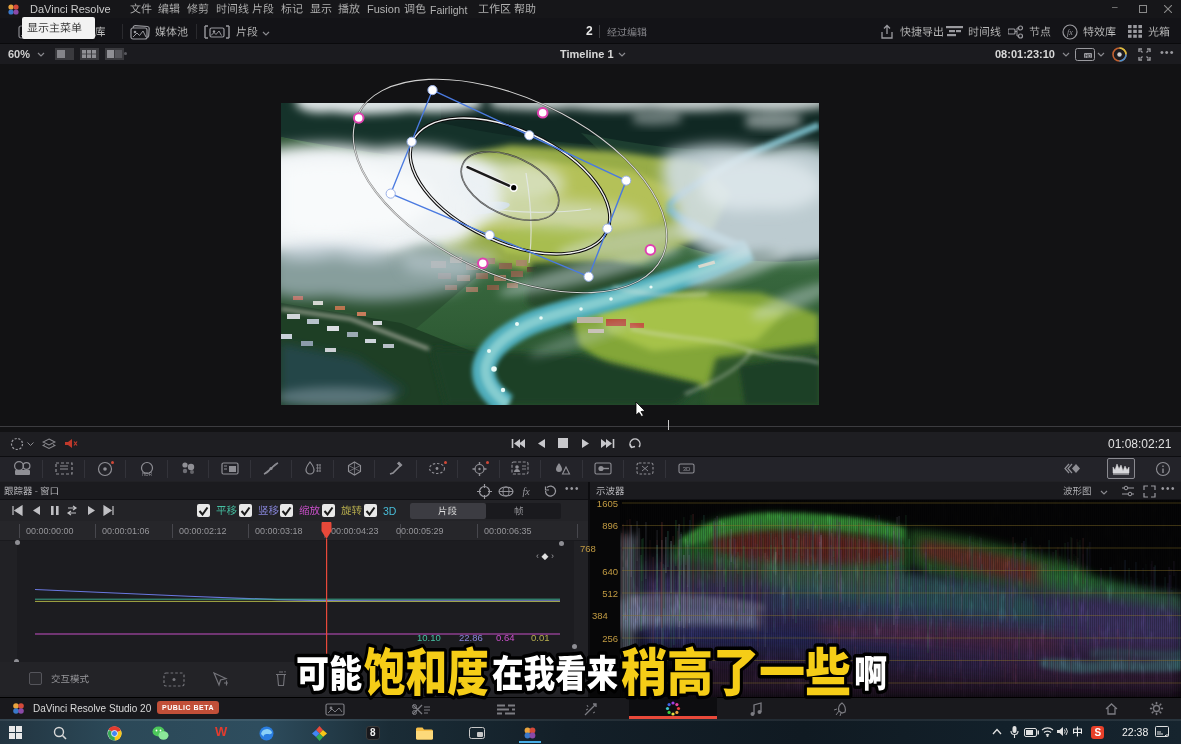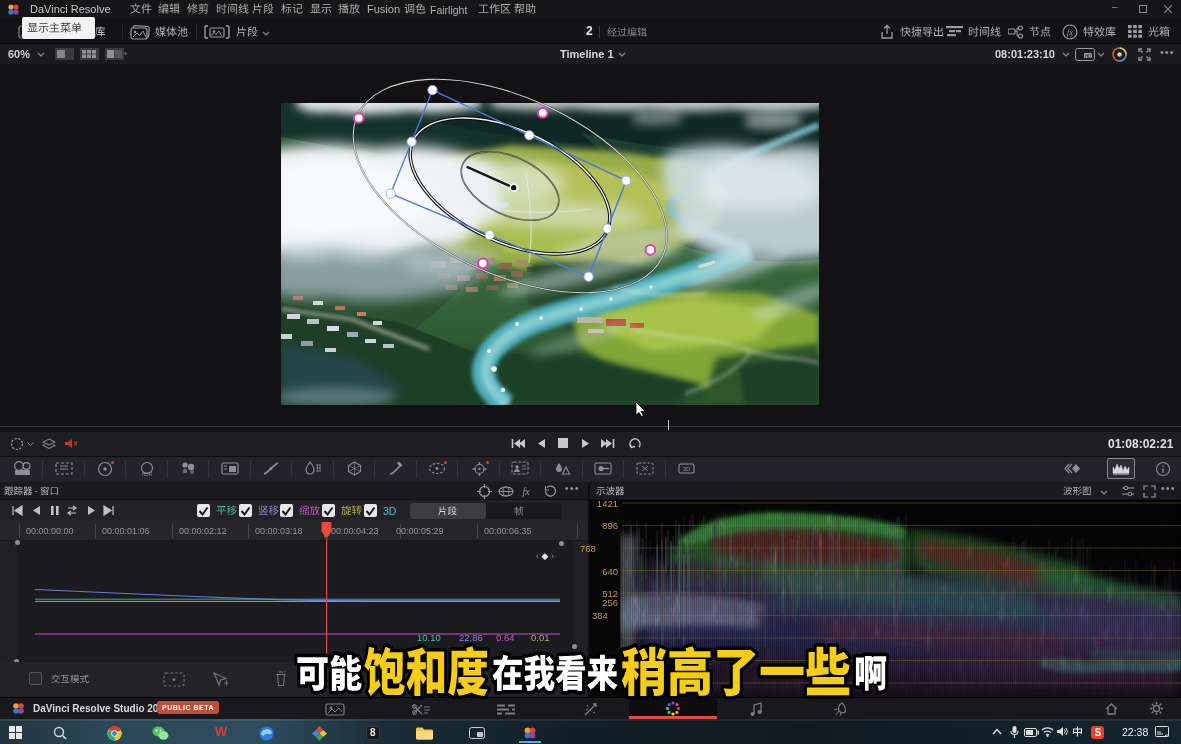--- a/index.html
+++ b/index.html
@@ -415,21 +415,21 @@
     <path d="M1 1l7 4.5L1 10z" fill="#c8c8cc"></path>
   </svg>
 <svg class="abs" style="left:601px;top:438px" width="14" height="11">
     <path d="M0 1l6 4.5L0 10zM5 1l6 4.5L5 10z" fill="#c8c8cc"></path>
     <path d="M12.5 1v9" stroke="#c8c8cc" stroke-width="1.6"></path>
   </svg>
 <svg class="abs" style="left:628px;top:437px" width="14" height="13">
     <path d="M3 10a5 5 0 1 1 8 0" stroke="#c8c8cc" fill="none" stroke-width="1.4"></path>
     <path d="M2 7l1.5 3.5L7 9.5" fill="none" stroke="#c8c8cc" stroke-width="1.4"></path>
   </svg>
-<div class="t" style="left:1108px;top:437px;font-size:12px;color:#e0e0e0;font-weight:bold">01:08:02:21</div>
+<div class="t" style="left:1108px;top:437px;font-size:12px;color:#e0e0e0;font-weight:normal">01:08:02:21</div>
 <div class="abs" style="left:0;top:456px;width:1181px;height:25px;background:#232329;border-top:1px solid #0d0d10"></div>
 <div class="abs" style="left:42px;top:460px;width:1px;height:18px;background:#33333a"></div>
 <div class="abs" style="left:84px;top:460px;width:1px;height:18px;background:#33333a"></div>
 <div class="abs" style="left:125px;top:460px;width:1px;height:18px;background:#33333a"></div>
 <div class="abs" style="left:167px;top:460px;width:1px;height:18px;background:#33333a"></div>
 <div class="abs" style="left:208px;top:460px;width:1px;height:18px;background:#33333a"></div>
 <div class="abs" style="left:250px;top:460px;width:1px;height:18px;background:#33333a"></div>
 <div class="abs" style="left:291px;top:460px;width:1px;height:18px;background:#33333a"></div>
 <div class="abs" style="left:333px;top:460px;width:1px;height:18px;background:#33333a"></div>
 <div class="abs" style="left:374px;top:460px;width:1px;height:18px;background:#33333a"></div>
@@ -674,27 +674,27 @@
 <svg class="abs" style="left:1121px;top:485px" width="14" height="12">
     <path d="M1 3h12M1 9h12" stroke="#9a9aa0" stroke-width="1.2"></path>
     <circle cx="5" cy="3" r="1.8" fill="#1b1b1f" stroke="#9a9aa0"></circle>
     <circle cx="9" cy="9" r="1.8" fill="#1b1b1f" stroke="#9a9aa0"></circle>
   </svg>
 <svg class="abs" style="left:1143px;top:485px" width="13" height="13">
     <path d="M8 1h4v4M5 12H1V8M12 8v4H8M1 5V1h4" fill="none" stroke="#9a9aa0" stroke-width="1.2"></path>
   </svg>
 <div class="t" style="left:1161px;top:483px;font-size:10px;color:#9a9aa0;letter-spacing:1.5px">•••</div>
 <div class="abs" style="left:590px;top:500px;width:591px;height:197px;background:#070708"></div>
-<div class="t" style="left:592px;top:498px;width:26px;text-align:right;font-size:9.5px;color:#c09a42">1421</div>
+<div class="t" style="left:592px;top:498px;width:26px;text-align:right;font-size:9.5px;color:#c09a42">1605</div>
 <div class="t" style="left:592px;top:520px;width:26px;text-align:right;font-size:9.5px;color:#c09a42">896</div>
 <div class="t" style="left:580px;top:543px;width:26px;text-align:left;font-size:9.5px;color:#c09a42">768</div>
 <div class="t" style="left:592px;top:566px;width:26px;text-align:right;font-size:9.5px;color:#c09a42">640</div>
 <div class="t" style="left:592px;top:588px;width:26px;text-align:right;font-size:9.5px;color:#c09a42">512</div>
 <div class="t" style="left:592px;top:610px;width:26px;text-align:left;font-size:9.5px;color:#c09a42">384</div>
-<div class="t" style="left:592px;top:597px;width:26px;text-align:right;font-size:9.5px;color:#c09a42">256</div>
+<div class="t" style="left:592px;top:633px;width:26px;text-align:right;font-size:9.5px;color:#c09a42">256</div>
 <svg class="abs" style="left:620px;top:500px" width="561" height="197" viewBox="0 0 561 197">
     <defs>
 <filter id="wb2" x="-30%" y="-30%" width="160%" height="160%">
         <feGaussianBlur stdDeviation="2"></feGaussianBlur>
       </filter>
 <filter id="wb4" x="-30%" y="-30%" width="160%" height="160%">
         <feGaussianBlur stdDeviation="4"></feGaussianBlur>
       </filter>
 <filter id="wb7" x="-40%" y="-40%" width="180%" height="180%">
         <feGaussianBlur stdDeviation="7"></feGaussianBlur>
@@ -1281,21 +1281,21 @@
 <svg style="position:absolute;left:853px;top:655px;overflow:visible;z-index:50" width="39" height="45">
     <path transform="translate(1,32.3) scale(0.87,1)" d="M16.8 -7.7V-26.5H17.9C17.7 -23.9 17.4 -21.1 17.0 -18.1C18.2 -14.5 18.6 -12.6 18.6 -10.7C18.6 -9.4 18.5 -8.3 18.2 -7.9C18.1 -7.8 17.8 -7.7 17.5 -7.7ZM22.6 -23.6V-12.4C22.4 -14.1 21.8 -16.1 20.8 -18.7C21.4 -22.1 22.0 -25.5 22.4 -28.3V-25.7H31.5V-2.5C31.5 -2.0 31.4 -1.8 30.9 -1.8C30.2 -1.8 28.6 -1.7 26.8 -1.9C27.6 -0.5 28.3 1.9 28.5 3.3C30.9 3.3 32.8 3.1 34.1 2.3C35.5 1.4 35.8 -0.2 35.8 -2.4V-25.7H37.0V-31.0H22.4V-29.9L19.4 -31.3L18.8 -31.2H12.6V3.5H16.8V-7.3C17.3 -6.2 17.6 -4.7 17.6 -3.6C18.2 -3.6 18.9 -3.6 19.4 -3.8C20.1 -3.9 20.7 -4.1 21.2 -4.6C22.0 -5.3 22.4 -6.5 22.6 -8.1V-3.5H26.0V-5.7H30.6V-23.6ZM2.2 -29.8V-1.9H6.3V-5.3H11.6V-29.8ZM6.3 -24.4H7.4V-10.6H6.3ZM26.0 -10.6V-18.7H27.0V-10.6Z" fill="#ffffff" stroke="#000" stroke-width="7" paint-order="stroke" stroke-linejoin="round"></path>
   </svg>
 <div class="abs" style="left:0;top:697px;width:1181px;height:22px;background:#19191d;border-top:1px solid #000"></div>
 <svg class="abs" style="left:12px;top:702px" width="13" height="13">
 <circle cx="4" cy="4" r="2.8" fill="#e8a33d"></circle>
     <circle cx="9" cy="4" r="2.8" fill="#d44a3a"></circle>
 <circle cx="4" cy="9" r="2.8" fill="#3a78c9"></circle>
     <circle cx="9" cy="9" r="2.8" fill="#8a49a8"></circle>
   </svg>
-<div class="t" style="left:33px;top:703px;font-size:10px;font-weight:bold;color:#dadada">DaVinci Resolve Studio 20</div>
+<div class="t" style="left:33px;top:703px;font-size:10px;font-weight:normal;color:#dadada">DaVinci Resolve Studio 20</div>
 <div class="abs" style="left:157px;top:701px;width:62px;height:13px;background:#c14f38;border-radius:3px;text-align:center;font-size:7px;font-weight:bold;color:#fff;letter-spacing:0.5px;line-height:13px">PUBLIC BETA</div>
 <div class="abs" style="left:629px;top:697px;width:88px;height:22px;background:#0d0d10"></div>
 <div class="abs" style="left:629px;top:716px;width:88px;height:2.5px;background:#e8493a"></div>
 <svg class="abs" style="left:325px;top:703px" width="20" height="13">
     <rect x="1" y="1" width="18" height="11" rx="1.5" fill="none" stroke="#7c7c82" stroke-width="1.2"></rect>
     <circle cx="6" cy="5" r="1.4" fill="#7c7c82"></circle>
     <path d="M3 10l4-4 3 3 4-4 3 4" stroke="#7c7c82" fill="none"></path>
   </svg>
 <svg class="abs" style="left:411px;top:703px" width="20" height="13">
     <path d="M2 2l9 9M11 2l-9 9" stroke="#7c7c82" stroke-width="1.3"></path>

